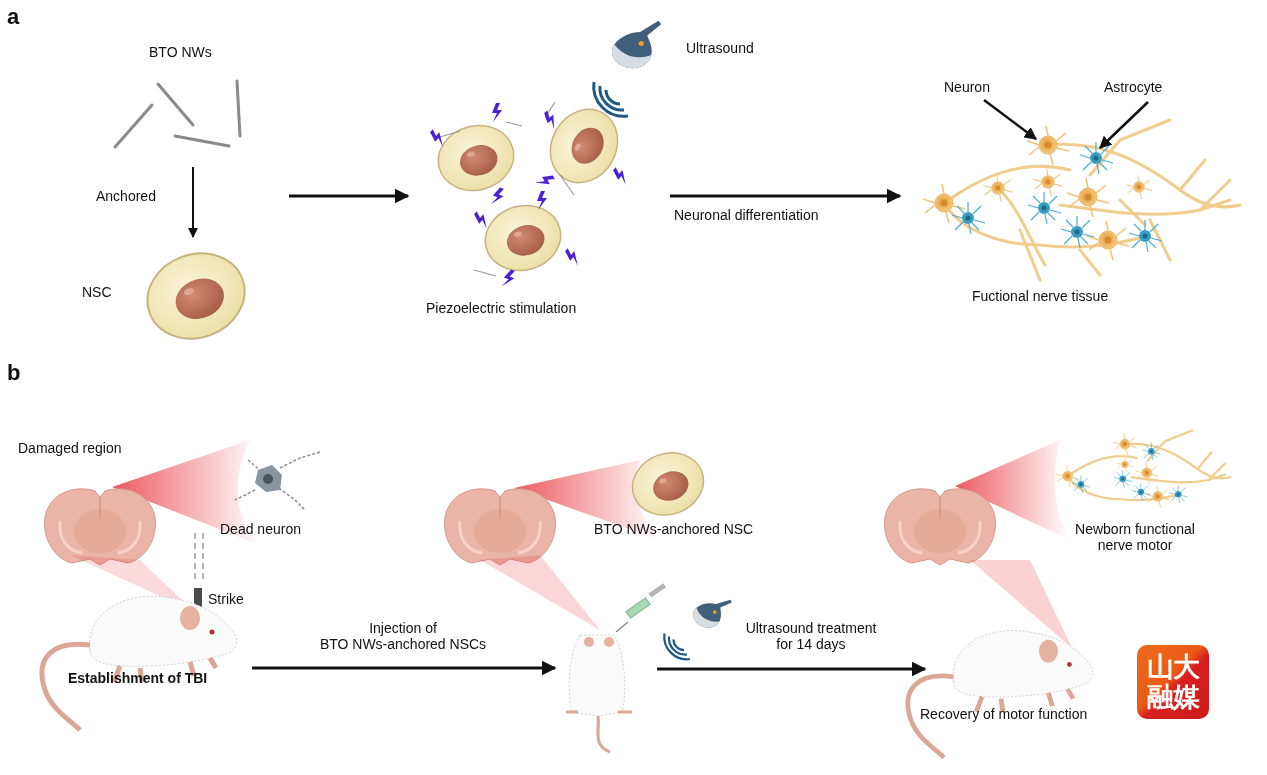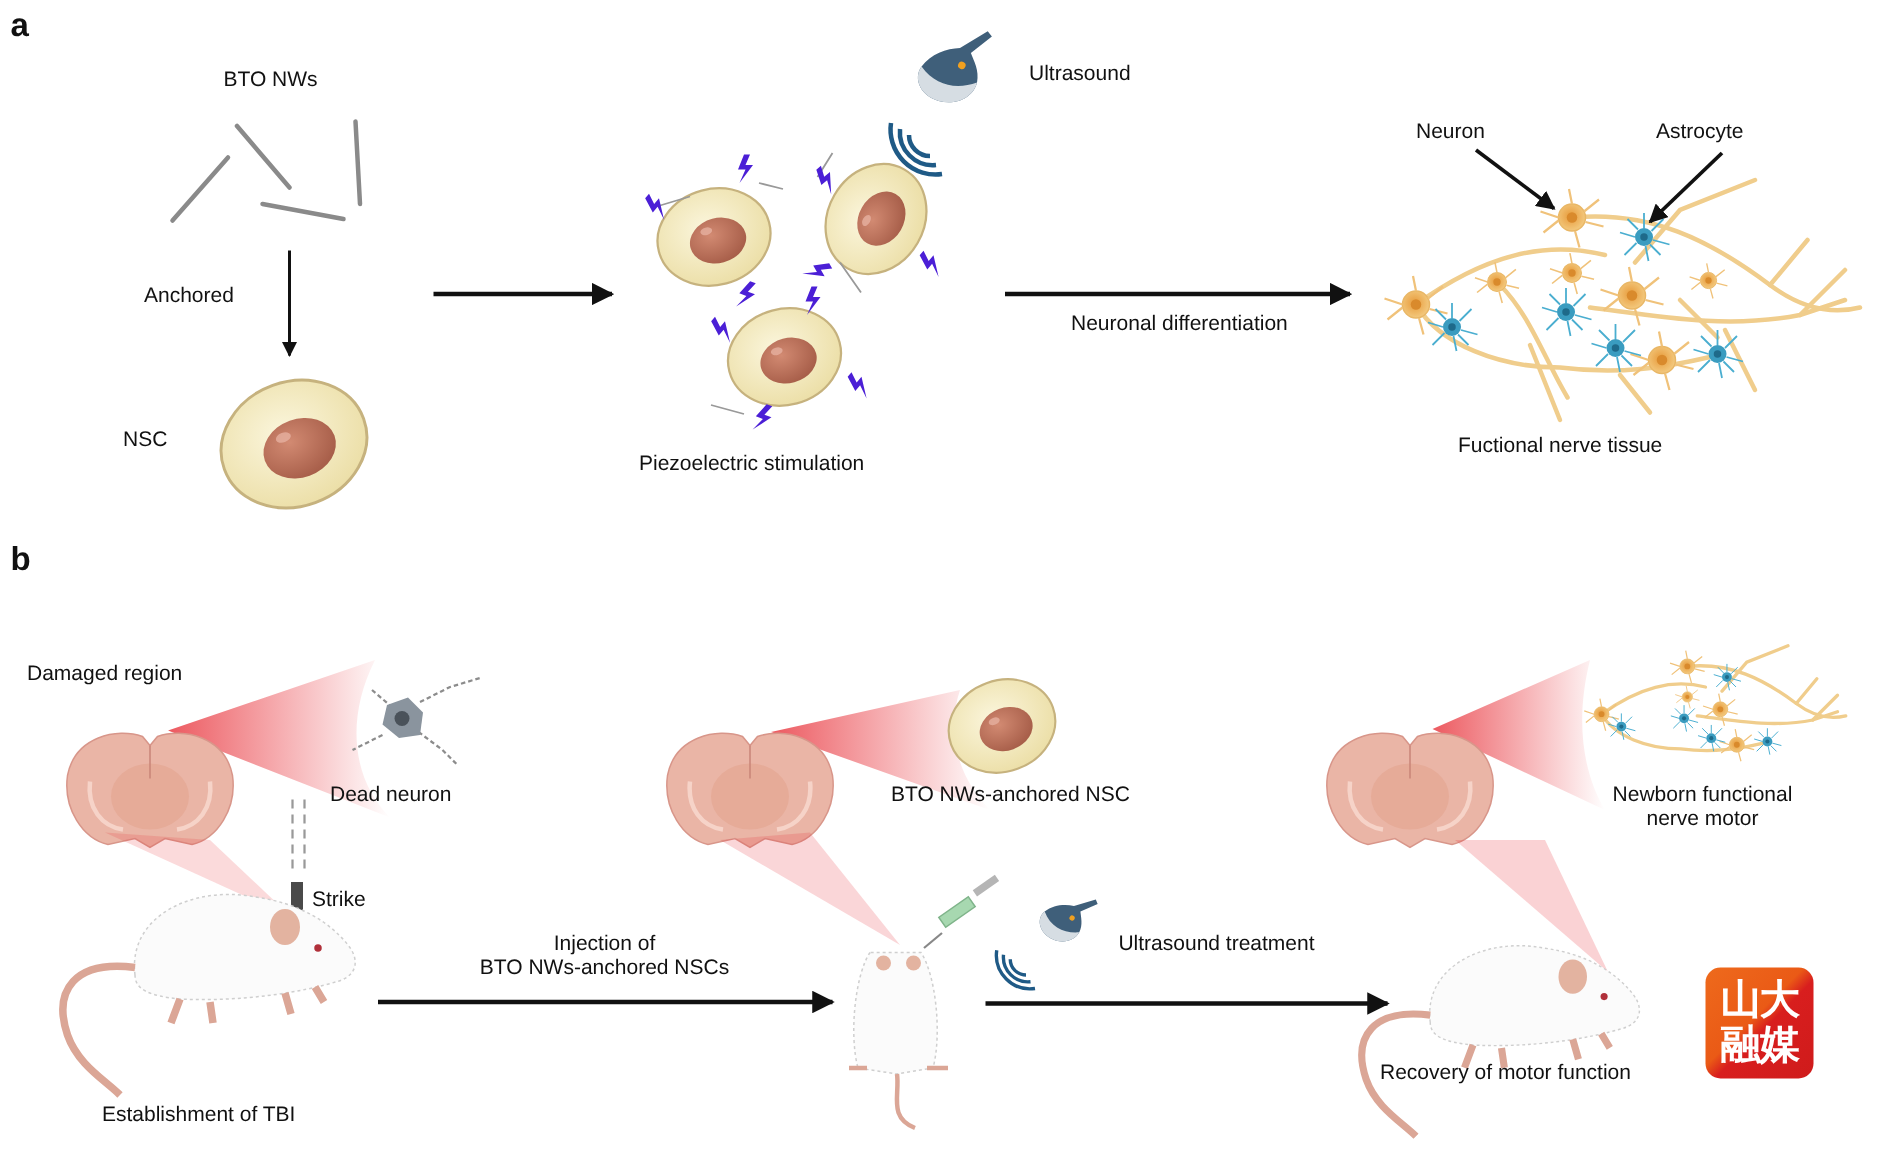--- a/index.html
+++ b/index.html
@@ -300,37 +300,38 @@
       <use href="#mouse-side"></use>
     </g>
 </svg>
 
 <div class="panel-letter" style="left:7px;top:4px;">a</div>
 <div class="lbl" style="left:149px;top:44px;">BTO NWs</div>
 <div class="lbl" style="left:96px;top:188px;">Anchored</div>
 <div class="lbl" style="left:82px;top:284px;text-align:center;">NSC</div>
 <div class="lbl" style="left:686px;top:40px;">Ultrasound</div>
 <div class="lbl" style="left:426px;top:300px;">Piezoelectric stimulation</div>
-<div class="lbl" style="left:674px;top:207px;margin-left:40px;">Neuronal differentiation</div>
+<div class="lbl" style="left:674px;top:207px;">Neuronal differentiation</div>
 <div class="lbl" style="left:944px;top:79px;">Neuron</div>
 <div class="lbl" style="left:1104px;top:79px;">Astrocyte</div>
 <div class="lbl" style="left:972px;top:288px;">Fuctional nerve tissue</div>
 
 <div class="panel-letter" style="left:7px;top:360px;">b</div>
 <div class="lbl" style="left:18px;top:440px;">Damaged region</div>
 <div class="lbl" style="left:220px;top:521px;">Dead neuron</div>
 <div class="lbl" style="left:208px;top:591px;">Strike</div>
-<div class="lbl" style="left:68px;top:734px;">Establishment of TBI</div>
+<div class="lbl" style="left:68px;top:670px;font-weight:bold;">Establishment of TBI</div>
 <div class="lbl c" style="left:268px;top:620px;width:270px;">
   <div>Injection of</div>
   <div>BTO NWs-anchored NSCs</div>
 </div>
 <div class="lbl" style="left:594px;top:521px;">BTO NWs-anchored NSC</div>
 <div class="lbl c" style="left:706px;top:620px;width:210px;">
   <div>Ultrasound treatment</div>
+  <div>for 14 days</div>
 </div>
 <div class="lbl c" style="left:1040px;top:521px;width:190px;">
   <div>Newborn functional</div>
   <div>nerve motor</div>
 </div>
 <div class="lbl" style="left:920px;top:706px;">Recovery of motor function</div>
 
 <div class="logo">
   <div>山大</div>
   <div>融媒</div>

